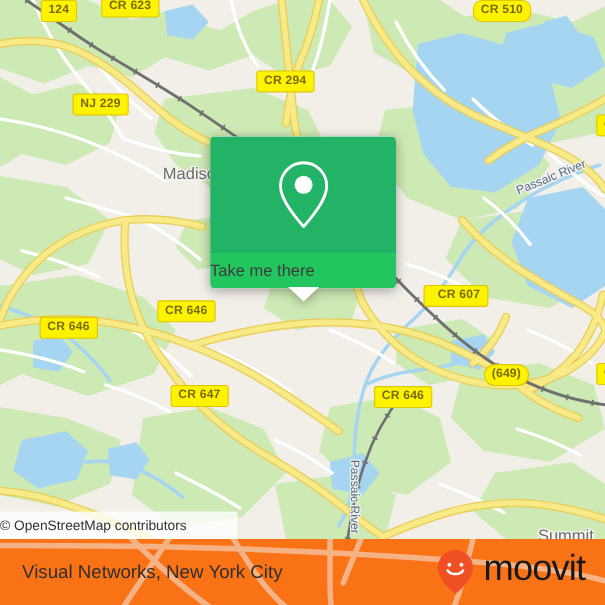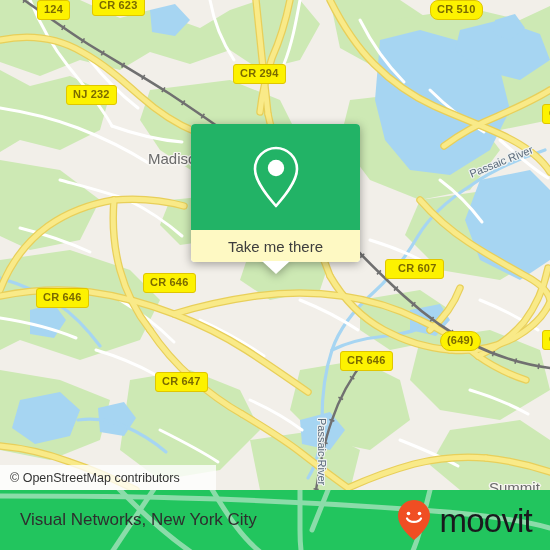--- a/index.html
+++ b/index.html
@@ -91,24 +91,24 @@
   }
   #popup-header {
     height: 106px;
     background: #22b366;
     display: flex;
     align-items: center;
     justify-content: center;
   }
   #popup-footer {
     height: 32px;
-    background: #fef9c3;
+    background: #22c55e;
     display: flex;
     align-items: center;
-    justify-content: center;
+    justify-content: flex-start;
   }
   #popup-footer-label {
     color: #3d3d3d;
     font-size: 15px;
     font-family: "Liberation Sans", sans-serif;
   }
   #popup-tail {
     position: absolute;
     left: 71px;
     top: 137px;
@@ -121,36 +121,35 @@
   
   #attrib {
     position: absolute;
     left: 0;
     top: 465px;
     height: 25px;
     width: 216px;
     background: rgba(255,255,255,0.78);
     display: flex;
     align-items: center;
-    padding-left: 10px;
     box-sizing: border-box;
   }
   #attrib-text {
     font-size: 12.5px;
     color: #333333;
     font-family: "Liberation Sans", sans-serif;
     white-space: nowrap;
   }
 
   
   #footer {
     position: absolute;
     left: 0; top: 490px;
     width: 550px; height: 60px;
-    background: #22c55e;
+    background: #f97316;
     overflow: hidden;
   }
   #footer-watermark {
     position: absolute;
     left: 0; top: -80px;
     width: 550px; height: 160px;
     opacity: 0.5;
   }
   #footer-title {
     position: absolute;
@@ -161,21 +160,21 @@
     color: #2e2e2e;
     font-family: "Liberation Sans", sans-serif;
     white-space: nowrap;
   }
   #brand {
     position: absolute;
     right: 18px;
     top: 50%;
     transform: translateY(-50%);
     display: flex;
-    align-items: center;
+    align-items: flex-start;
     gap: 9px;
   }
   #brand-name {
     font-size: 33px;
     color: #19191d;
     font-family: "Liberation Sans", sans-serif;
     font-weight: normal;
     letter-spacing: -0.8px;
     line-height: 1;
   }
@@ -333,27 +332,27 @@
         </g>
 
       </g>
     </svg>
 
     <div id="shield-layer">
         <div class="shield" style="left: 0px; top: 0px; margin-left: 37px;">124</div>
         <div class="shield" style="left: 92px; top: -4px;">CR 623</div>
         <div class="shield" style="left: 430px; top: 0px; border-radius: 8px;">CR 510</div>
         <div class="shield" style="left: 233px; top: 64px;">CR 294</div>
-        <div class="shield" style="left: 66px; top: 85px;">NJ 232</div>
+        <div class="shield" style="left: 66px; top: 85px;">NJ 229</div>
         <div class="shield" style="left: 385px; top: 259px; padding-left: 12px;">CR 607</div>
         <div class="shield" style="left: 143px; top: 273px;">CR 646</div>
         <div class="shield" style="left: 36px; top: 288px;">CR 646</div>
         <div class="shield round" style="left: 440px; top: 331px;">(649)</div>
         <div class="shield" style="left: 340px; top: 351px;">CR 646</div>
-        <div class="shield" style="left: 155px; top: 372px;">CR 647</div>
+        <div class="shield" style="left: 155px; top: 350px;">CR 647</div>
         <div class="shield" style="left: 542px; top: 104px;">C</div>
         <div class="shield" style="left: 542px; top: 330px;">C</div>
       </div>
 
     <div id="label-layer">
         <div class="placelabel" style="left: 148px; top: 150px;">Madison</div>
         <div class="placelabel" style="left: 489px; top: 479px;">Summit</div>
       </div>
 
     <div id="river-layer">

